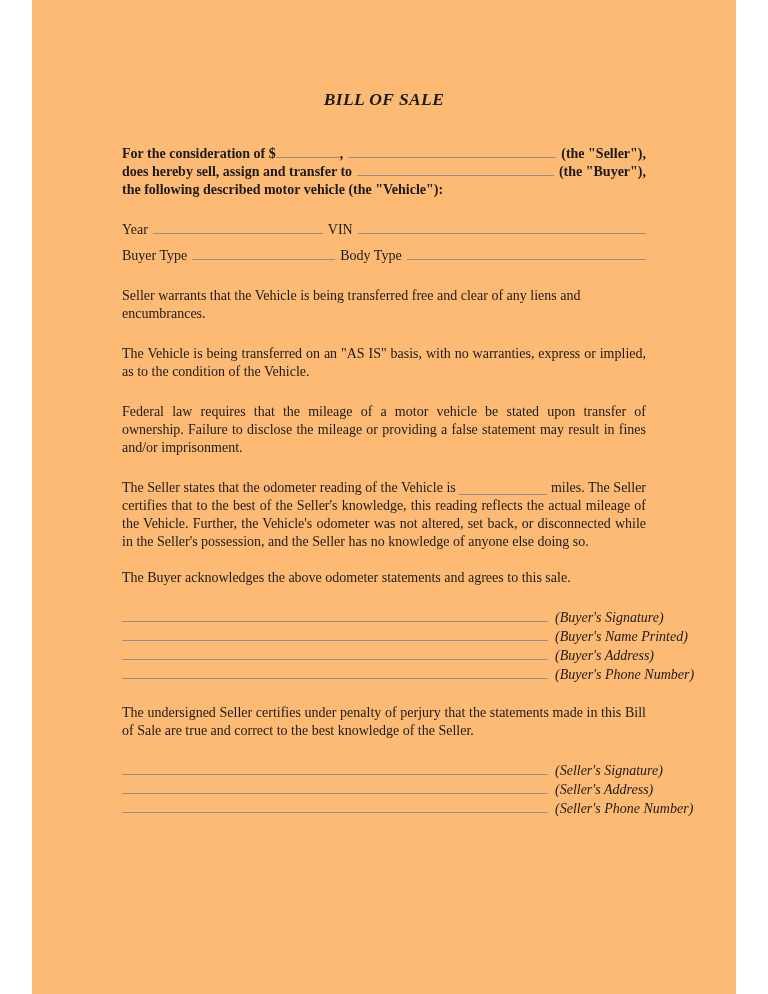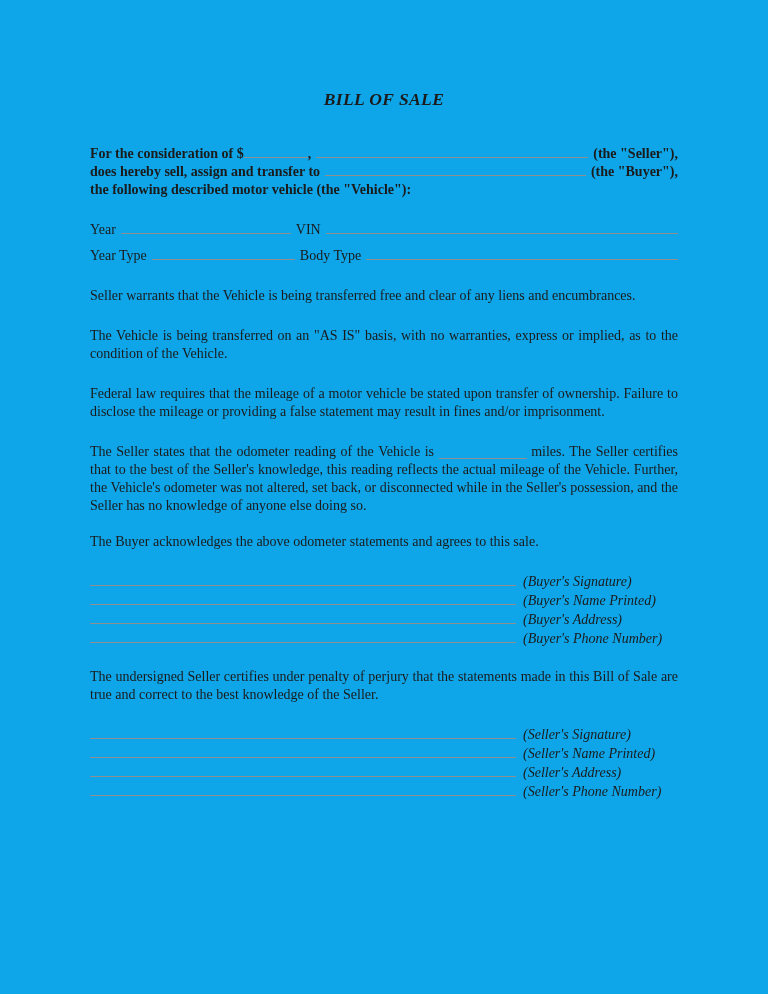--- a/index.html
+++ b/index.html
@@ -1,23 +1,23 @@
 <!DOCTYPE html>
 <html><head>
 <meta charset="utf-8">
 <style>
   html, body { margin: 0; padding: 0; background: #ffffff; }
   .page {
     position: relative;
-    width: 768px;
+    width: 704px;
     height: 994px;
     margin: 0 auto;
     box-sizing: border-box;
     padding: 90px 90px 0 90px;
-    background: #0ea5e9;
+    background: #fdba74;
     font-family: "Liberation Serif", "DejaVu Serif", serif;
     font-size: 14px;
     line-height: 18px;
     color: #1b1b1b;
   }
   .doc-title {
     margin: 0;
     font-size: 17.5px;
     font-weight: bold;
     font-style: italic;
@@ -78,21 +78,21 @@
   </div>
 
   <div class="vehicle-rows">
     <div class="vrow">
       <span class="gap-r">Year</span>
       <span class="blank" style="width:170px"></span>
       <span class="gap-l gap-r">VIN</span>
       <span class="blank grow"></span>
     </div>
     <div class="vrow">
-      <span class="gap-r">Year Type</span>
+      <span class="gap-r">Buyer Type</span>
       <span class="blank" style="width:143px"></span>
       <span class="gap-l gap-r">Body Type</span>
       <span class="blank grow"></span>
     </div>
   </div>
 
   <p>Seller warrants that the Vehicle is being transferred free and clear of any liens and encumbrances.</p>
 
   <p class="justify">The Vehicle is being transferred on an "AS IS" basis, with no warranties, express or implied, as to the condition of the Vehicle.</p>
 
@@ -124,24 +124,20 @@
 
   <p class="justify" style="margin-top:20px">The undersigned Seller certifies under penalty of perjury that the statements made in this Bill of Sale are true and correct to the best knowledge of the Seller.</p>
 
   <div class="sig-block">
     <div class="sig-row">
       <span class="blank sig-line"></span>
       <span class="sig-label">(Seller's Signature)</span>
     </div>
     <div class="sig-row">
       <span class="blank sig-line"></span>
-      <span class="sig-label">(Seller's Name Printed)</span>
-    </div>
-    <div class="sig-row">
-      <span class="blank sig-line"></span>
       <span class="sig-label">(Seller's Address)</span>
     </div>
     <div class="sig-row">
       <span class="blank sig-line"></span>
       <span class="sig-label">(Seller's Phone Number)</span>
     </div>
   </div>
 
 </div>
 

